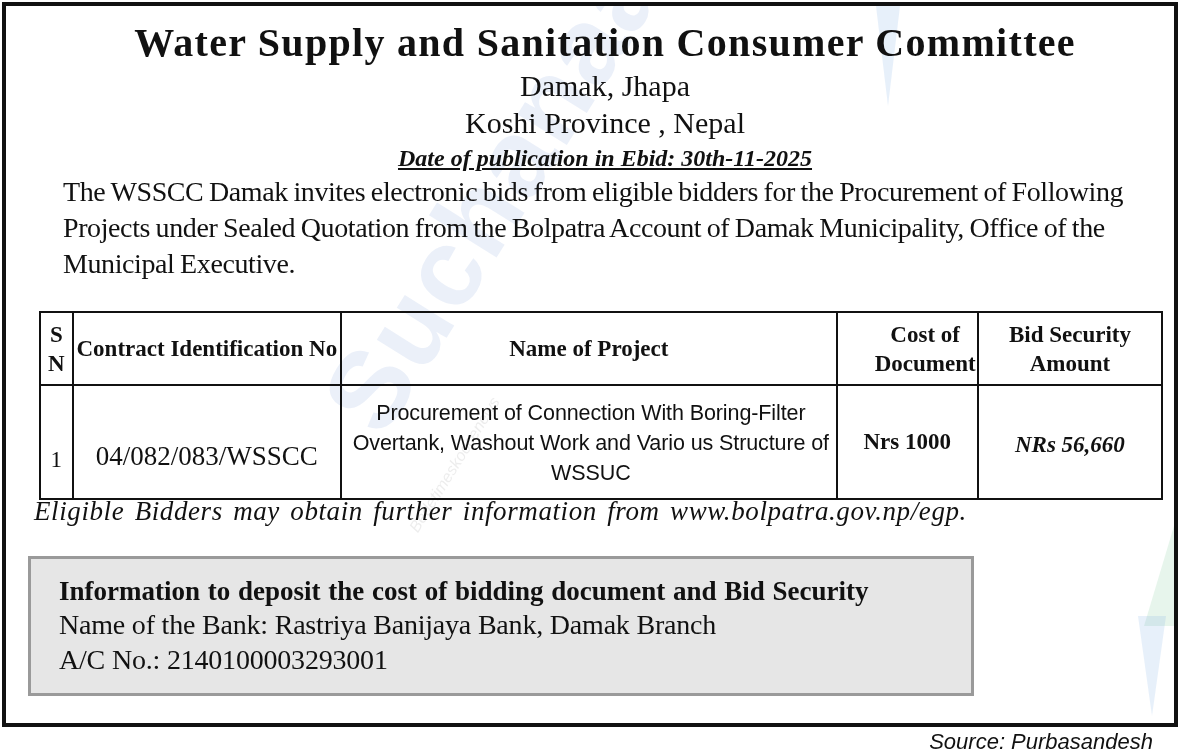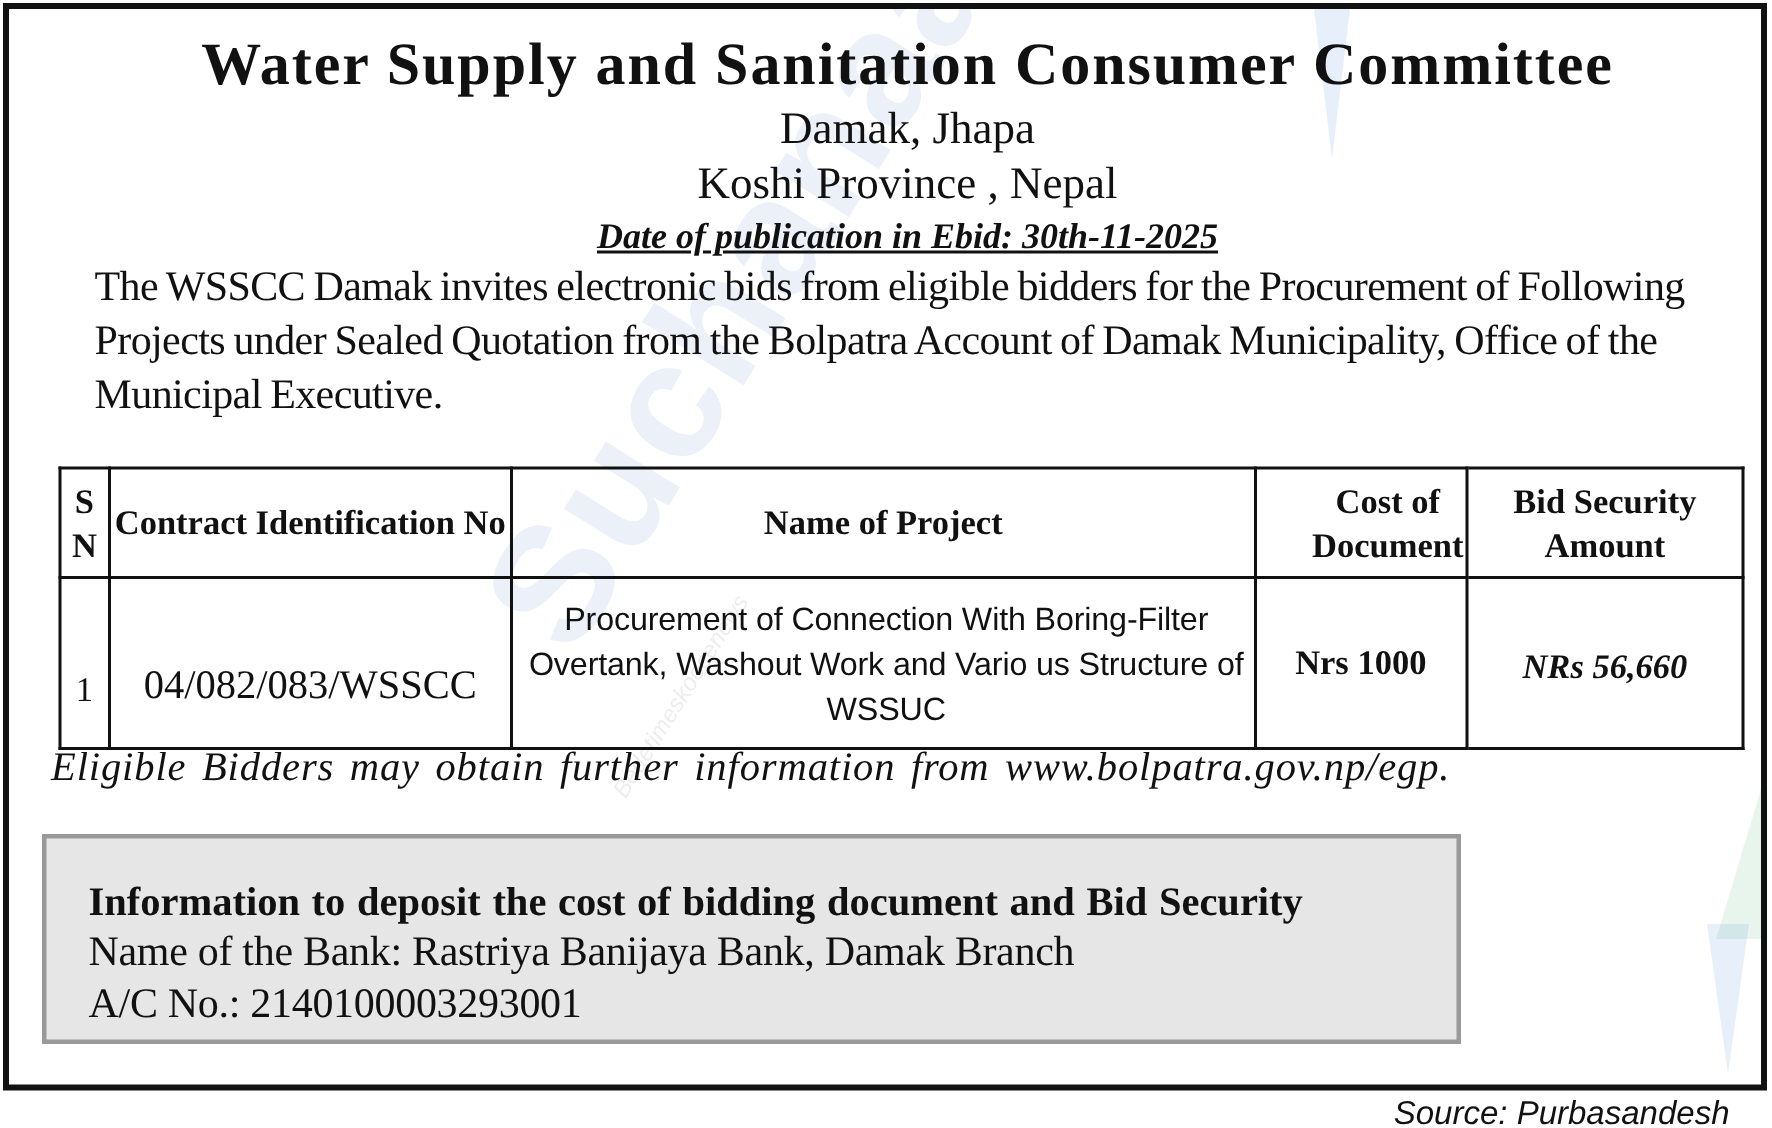--- a/index.html
+++ b/index.html
@@ -56,21 +56,21 @@
     td.cid { font-family: Liberation Serif, serif; font-size: 27px; padding-top: 28px; }
     td.pname { font-family: "Liberation Sans", sans-serif; font-size: 21.5px; line-height: 30px;
       padding: 2px 2px 0 6px; letter-spacing: -0.1px; }
     td.cost { font-weight: bold; font-size: 23px; }
     td.bidamt { font-weight: bold; font-style: italic; font-size: 23px; padding-top: 6px; }
 
     .note { position: absolute; left: 28px; top: 490px; font-style: italic; font-size: 27px;
       letter-spacing: 0.6px; word-spacing: 3px; }
 
     .bank-box { position: absolute; left: 22px; top: 550px; width: 946px; height: 140px;
-      background: #e6e6e6; border: 3px solid #9a9a9a; padding: 26px 0 0 28px; }
+      background: #e6e6e6; border: 3px solid #9a9a9a; padding: 16px 0 0 28px; }
     .bank-title { font-weight: bold; font-size: 27px; line-height: 32px; word-spacing: 1px; }
     .bank-line { font-size: 28px; line-height: 35px; letter-spacing: -0.2px; }
 
     .source { position: absolute; right: 28px; top: 729px; font-family: "Liberation Sans", sans-serif;
       font-style: italic; font-size: 22px; color: #111; }
   </style>
 </head>
 <body>
 
 <div class="frame">

